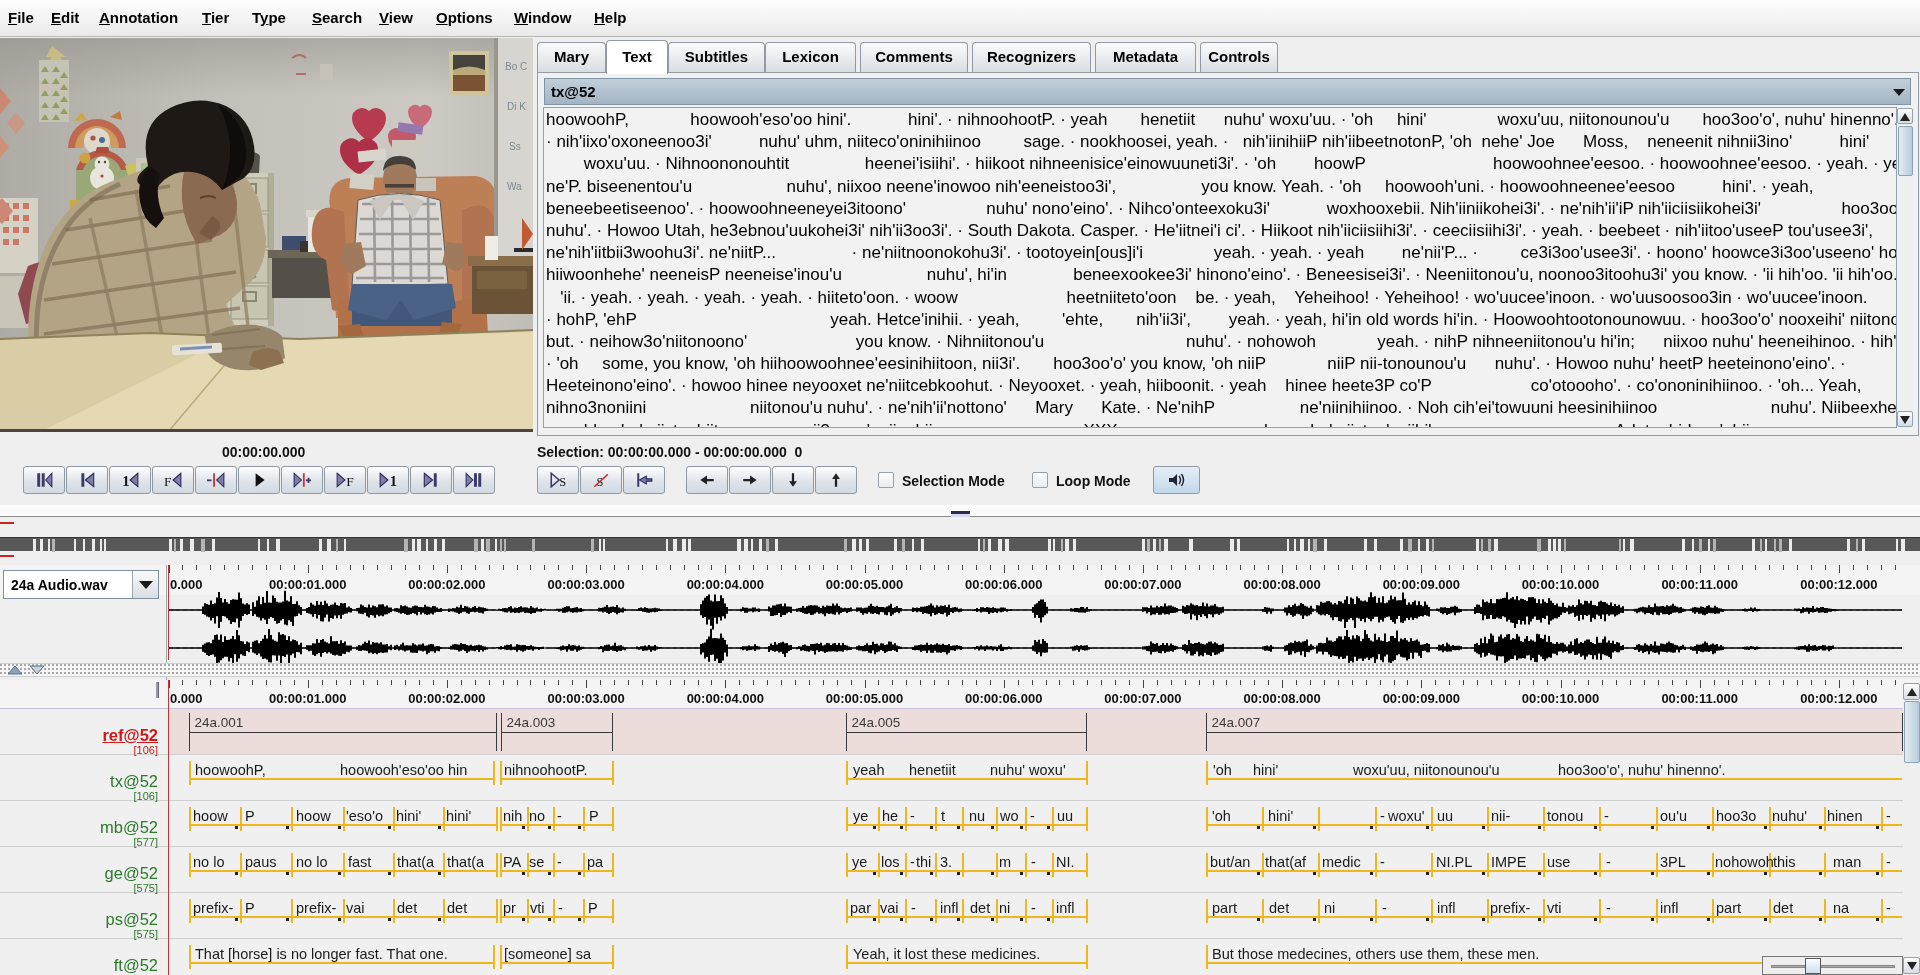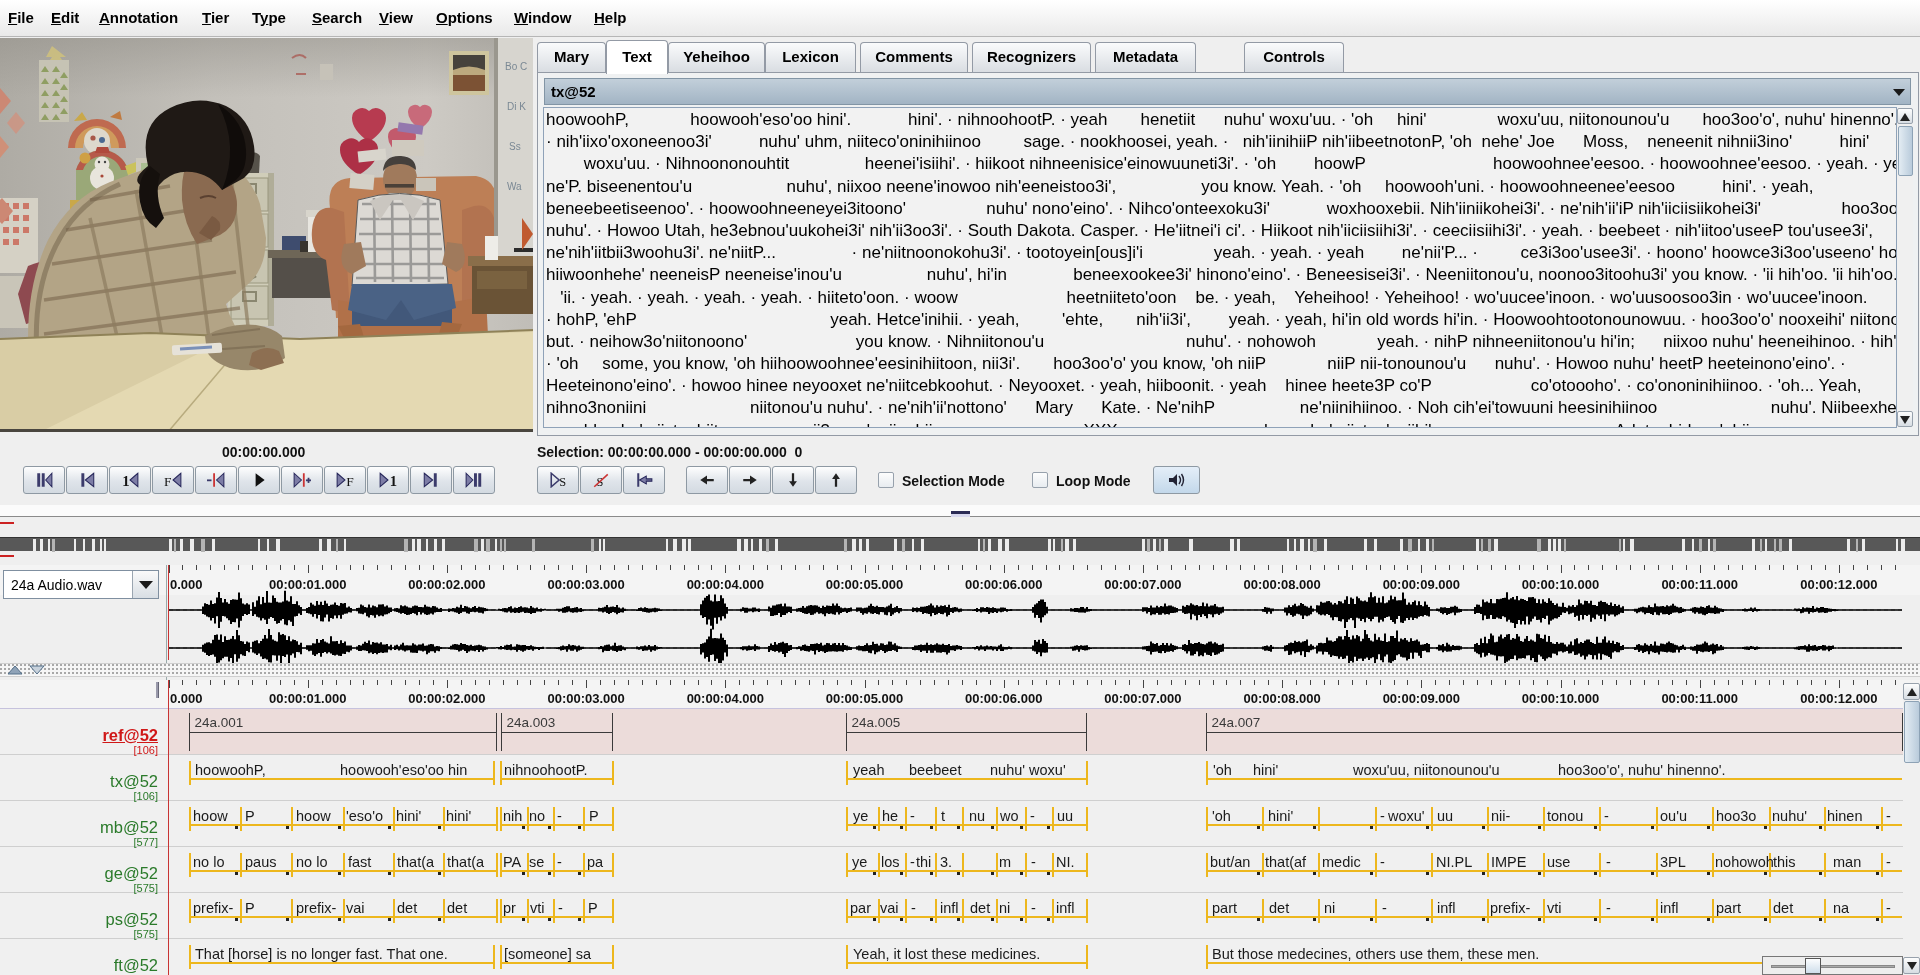--- a/index.html
+++ b/index.html
@@ -45,21 +45,21 @@
 
 #split1 { position:absolute; left:0; top:505px; width:1920px; height:12px; background:#fbfbfb; border-bottom:1px solid #8a8a8a; }
 #split1 .h1 { position:absolute; left:951px; top:6px; width:19px; height:3px; background:#2a2a55; }
 #split1 .h2 { position:absolute; left:951px; top:9px; width:19px; height:3px; background:#d8d8ee; }
 
 #density { position:absolute; left:0; top:537px; width:1920px; height:14px; background:#585858; border-top:1px solid #333; }
 .reddash { position:absolute; width:14px; height:2px; background:#cc2222; }
 
 #wavesel { position:absolute; left:3px; top:570px; width:156px; height:29px; background:#fff;
   border:1px solid #7f8fa0; font-size:14px; }
-#wavesel .t { position:absolute; left:7px; top:6px; font-weight:normal; color:#000; }
+#wavesel .t { position:absolute; left:7px; top:6px; font-weight:bold; color:#000; }
 #wavesel .a { position:absolute; right:0; top:0; width:26px; height:27px;
   background:linear-gradient(#fafafa,#d8dee4); border-left:1px solid #9aa5b0; }
 #wavesel .a:after { content:""; position:absolute; left:6px; top:10px; width:0; height:0;
   border-left:7px solid transparent; border-right:7px solid transparent; border-top:8px solid #1a1a1a; }
 .tk { position:absolute; width:1px; background:#444; }
 .rlb { position:absolute; font-size:13px; font-weight:bold; color:#111; white-space:nowrap; }
 .rlc { transform:translateX(-50%); }
 #waveruler,#tierruler { position:absolute; left:0; width:1920px; background:#f4f4f4; }
 
 .redline { position:absolute; width:1.2px; background:#c83333; z-index:5; }
@@ -293,26 +293,26 @@
       <span class="mi" style="left:379px"><u>V</u>iew</span>
       <span class="mi" style="left:436px"><u>O</u>ptions</span>
       <span class="mi" style="left:514px"><u>W</u>indow</span>
       <span class="mi" style="left:594px"><u>H</u>elp</span>
     </div>
 <div id="tabzone">
   <div id="tabbody"></div>
 </div>
 <div class="tab" style="left:537px;width:69px">Mary</div>
     <div class="tab sel" style="left:606px;width:62px">Text</div>
-    <div class="tab" style="left:668px;width:97px">Yeheihoo</div>
+    <div class="tab" style="left:668px;width:97px">Subtitles</div>
     <div class="tab" style="left:765px;width:91px">Lexicon</div>
     <div class="tab" style="left:860px;width:108px">Comments</div>
     <div class="tab" style="left:972px;width:119px">Recognizers</div>
     <div class="tab" style="left:1095px;width:101px">Metadata</div>
-    <div class="tab" style="left:1244px;width:100px">Controls</div>
+    <div class="tab" style="left:1200px;width:78px">Controls</div>
 <div id="combo">
       <span class="cbt">tx@52</span>
       <span class="cba"></span>
     </div>
 <div id="textarea">
       <div id="textinner"><div class="tl">hoowoohP,             hoowooh'eso'oo hini'.            hini'. · nihnoohootP. · yeah       henetiit      nuhu' woxu'uu. · 'oh     hini'               woxu'uu, niitonounou'u       hoo3oo'o', nuhu' hinenno'.</div><div class="tl">· nih'iixo'oxoneenoo3i'          nuhu' uhm, niiteco'oninihiinoo         sage. · nookhoosei, yeah. ·   nih'iinihiiP nih'iibeetnotonP, 'oh  nehe' Joe      Moss,    neneenit nihnii3ino'          hini'</div><div class="tl">        woxu'uu. · Nihnoononouhtit                heenei'isiihi'. · hiikoot nihneenisice'einowuuneti3i'. · 'oh        hoowP                           hoowoohnee'eesoo. · hoowoohnee'eesoo. · yeah. · yeah,</div><div class="tl">ne'P. biseenentou'u                    nuhu', niixoo neene'inowoo nih'eeneistoo3i',                  you know. Yeah. · 'oh     hoowooh'uni. · hoowoohneenee'eesoo          hini'. · yeah,</div><div class="tl">beneebeetiseenoo'. · hoowoohneeneyei3itoono'                 nuhu' nono'eino'. · Nihco'onteexoku3i'            woxhooxebii. Nih'iiniikohei3i'. · ne'nih'ii'iP nih'iiciisiikohei3i'                 hoo3oo'o'</div><div class="tl">nuhu'. · Howoo Utah, he3ebnou'uukohei3i' nih'ii3oo3i'. · South Dakota. Casper. · He'iitnei'i ci'. · Hiikoot nih'iiciisiihi3i'. · ceeciisiihi3i'. · yeah. · beebeet · nih'iitoo'useeP tou'usee3i',</div><div class="tl">ne'nih'iitbii3woohu3i'. ne'niitP...                · ne'niitnoonokohu3i'. · tootoyein[ous]i'i               yeah. · yeah. · yeah        ne'nii'P... ·         ce3i3oo'usee3i'. · hoono' hoowce3i3oo'useeno' hoo3oo'uni ·</div><div class="tl">hiiwoonhehe' neeneisP neeneise'inou'u                  nuhu', hi'in              beneexookee3i' hinono'eino'. · Beneesisei3i'. · Neeniitonou'u, noonoo3itoohu3i' you know. · 'ii hih'oo. 'ii hih'oo.</div><div class="tl">   'ii. · yeah. · yeah. · yeah. · yeah. · hiiteto'oon. · woow                       heetniiteto'oon    be. · yeah,    Yeheihoo! · Yeheihoo! · wo'uucee'inoon. · wo'uusoosoo3in · wo'uucee'inoon.</div><div class="tl">· hohP, 'ehP                                         yeah. Hetce'inihii. · yeah,         'ehte,       nih'ii3i',        yeah. · yeah, hi'in old words hi'in. · Hoowoohtootonounowuu. · hoo3oo'o' nooxeihi' niitonounou'u,</div><div class="tl">but. · neihow3o'niitonoono'                       you know. · Nihniitonou'u                              nuhu'. · nohowoh             yeah. · nihP nihneeniitonou'u hi'in;      niixoo nuhu' heeneihinoo. · hih'oo.</div><div class="tl">· 'oh     some, you know, 'oh hiihoowoohnee'eesinihiitoon, nii3i'.       hoo3oo'o' you know, 'oh niiP             niiP nii-tonounou'u      nuhu'. · Howoo nuhu' heetP heeteinono'eino'. ·</div><div class="tl">Heeteinono'eino'. · howoo hinee neyooxet ne'niitcebkoohut. · Neyooxet. · yeah, hiiboonit. · yeah    hinee heete3P co'P                     co'otoooho'. · co'ononinihiinoo. · 'oh... Yeah,</div><div class="tl">nihno3noniini                      niitonou'u nuhu'. · ne'nih'ii'nottono'      Mary      Kate. · Ne'nihP                  ne'niinihiinoo. · Noh cih'ei'towuuni heesinihiinoo                        nuhu'. Niibeexhe'inowoo. ·</div><div class="tl">    nohkuuhu' niistoohiitono            nii3ecoo'oniinehiinoo                          XXX                           nohuusoho' niistoo'usiihi'                                       Adateehidone'ehiinoo</div></div>
     </div>
 
 <div class="sb" style="left:1897px;top:108px;width:16px;height:319px"></div>
 <div class="sbbtn" style="left:1897px;top:108px;width:16px;height:16px">
@@ -910,21 +910,21 @@
     <div class="atx" style="left:195.0px;top:762px">hoowoohP,</div>
     <div class="atx" style="left:340.0px;top:762px">hoowooh'eso'oo hin</div>
     <div class="yln" style="left:499.5px;top:778px;width:112.5px"></div>
     <div class="ytk" style="left:499.5px;top:761px;height:24px"></div>
     <div class="ytk" style="left:612.0px;top:761px;height:24px"></div>
     <div class="atx" style="left:504.0px;top:762px">nihnoohootP.</div>
     <div class="yln" style="left:845.5px;top:778px;width:240.5px"></div>
     <div class="ytk" style="left:845.5px;top:761px;height:24px"></div>
     <div class="ytk" style="left:1086.0px;top:761px;height:24px"></div>
     <div class="atx" style="left:853.0px;top:762px">yeah</div>
-    <div class="atx" style="left:909.0px;top:762px">beebeet</div>
+    <div class="atx" style="left:909.0px;top:762px">henetiit</div>
     <div class="atx" style="left:990.0px;top:762px">nuhu' woxu'</div>
     <div class="yln" style="left:1205.5px;top:778px;width:696.5px"></div>
     <div class="ytk" style="left:1205.5px;top:761px;height:24px"></div>
     <div class="atx" style="left:1213.0px;top:762px">'oh</div>
     <div class="atx" style="left:1253.0px;top:762px">hini'</div>
     <div class="atx" style="left:1353.0px;top:762px">woxu'uu, niitonounou'u</div>
     <div class="atx" style="left:1558.0px;top:762px">hoo3oo'o', nuhu' hinenno'.</div>
     <div class="yln" style="left:188.5px;top:824px;width:307.0px"></div>
     <div class="ytk" style="left:188.5px;top:807px;height:24px"></div>
     <div class="ytk" style="left:240.0px;top:807px;height:24px"></div>

